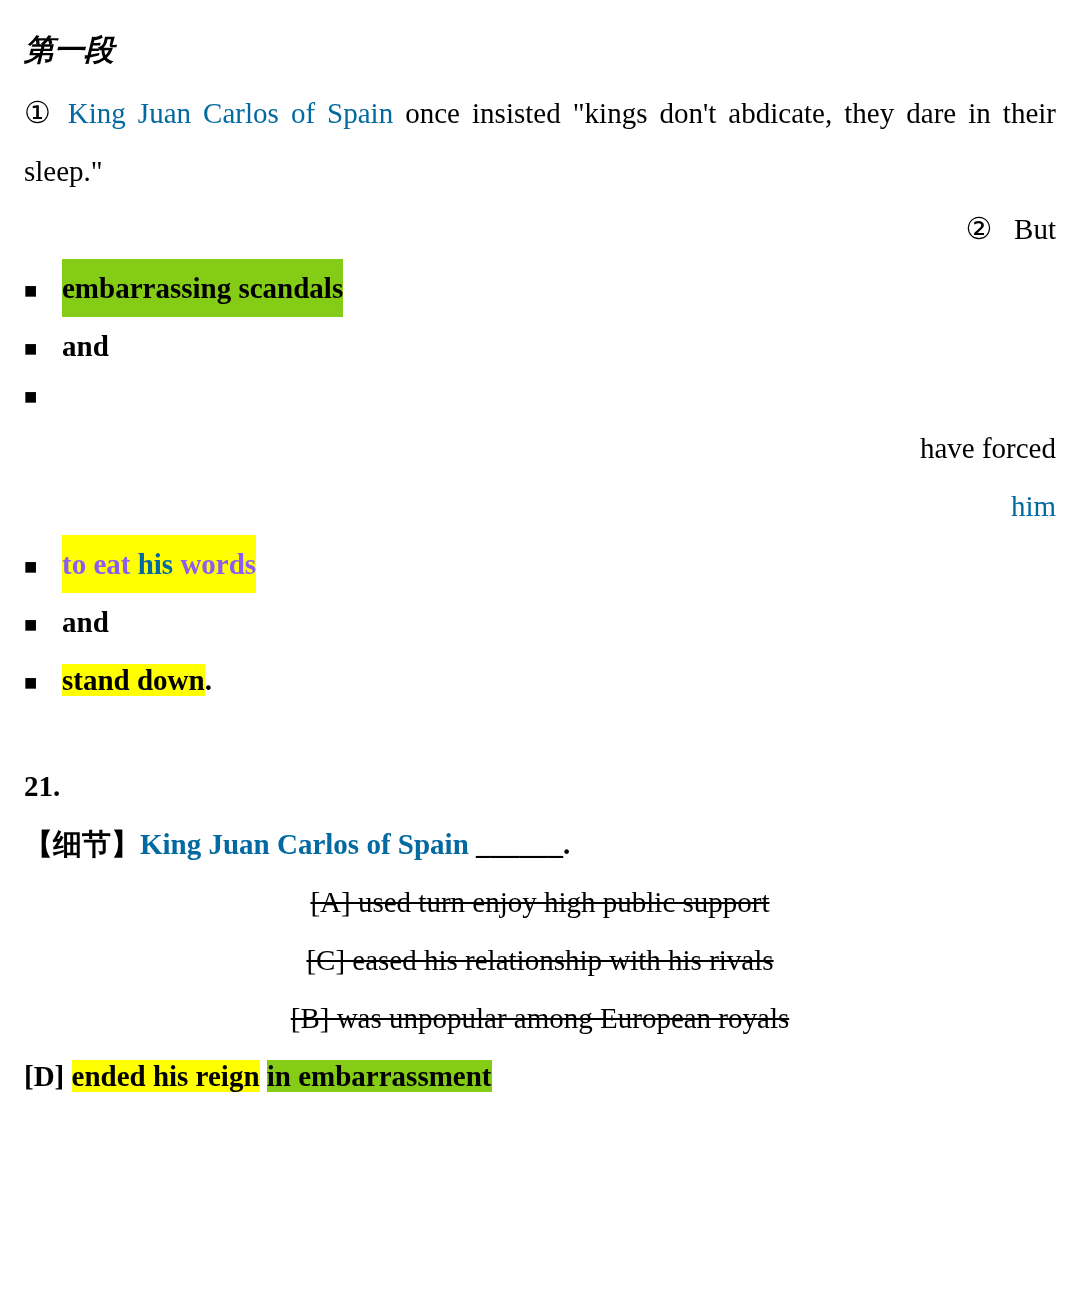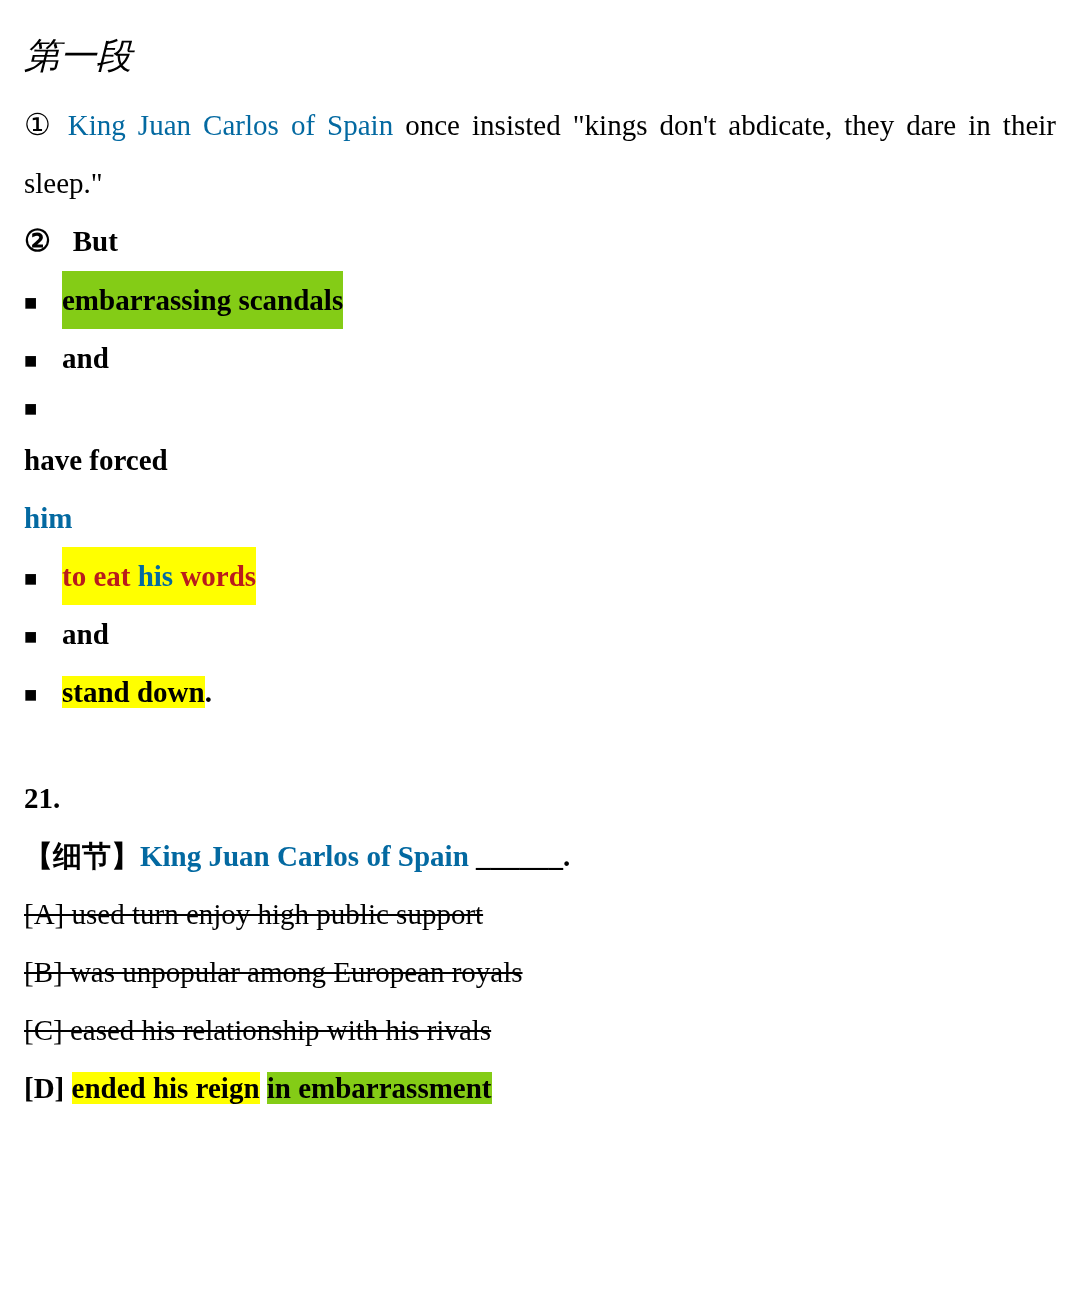--- a/index.html
+++ b/index.html
@@ -9,51 +9,51 @@
     font-size: 29px;
     line-height: 2.0;
     background: #fff;
     color: #000;
     width: 1080px;
     box-sizing: border-box;
   }
   .heading {
     font-family: "SimHei", "Heiti SC", "STHeiti", sans-serif;
     font-style: italic;
-    font-weight: normal;
-    font-size: 36px;
+    font-weight: bold;
+    font-size: 30px;
     margin-bottom: 4px;
   }
   .sentence1 {
     line-height: 1.95;
     text-align: justify;
   }
   .num-circ {
     font-size: 30px;
     vertical-align: baseline;
   }
   .red { color: #0369a1; }
-  .gray { color: #b91c1c; margin-top: 30px; }
+  .gray { color: #8b5cf6; margin-top: 30px; }
   .hl-cyan { background-color: #84cc16; }
   .hl-yellow { background-color: #ffff00; }
-  .bold { font-weight: bold; }
+  .bold { font-weight: normal; text-align: right; }
   .bullet-row {
     display: flex;
     align-items: baseline;
     gap: 12px;
     font-weight: bold;
     line-height: 2.0;
   }
   .bullet-sq {
     font-size: 22px;
     display: inline-block;
     width: 26px;
     text-align: left;
   }
-  .strike { text-decoration: line-through; }
+  .strike { text-decoration: line-through; text-align: center; }
   .q-block { margin-top: 48px; }
   .q-line { line-height: 2.0; font-weight: bold; }
   .q-line.normal { font-weight: normal; }
   .tag-brackets { font-family: "SimSun", "Songti SC", serif; font-weight: bold; }
 </style>
 </head>
 <body>
 
 <div class="heading">第一段</div>
 
@@ -103,18 +103,18 @@
 
 <div class="q-block">
   <div class="q-line">21.</div>
 
 
   <div class="q-line">
     <span class="tag-brackets">【细节】</span><span class="red">King Juan Carlos of Spain</span><span> ______.</span>
   </div>
 
   <div class="q-line normal strike">[A] used turn enjoy high public support</div>
+  <div class="q-line normal strike">[C] eased his relationship with his rivals</div>
   <div class="q-line normal strike">[B] was unpopular among European royals</div>
-  <div class="q-line normal strike">[C] eased his relationship with his rivals</div>
   <div class="q-line">
     <span>[D] </span><span class="hl-yellow">ended his reign</span><span> </span><span class="hl-cyan">in embarrassment</span>
   </div>
 </div>
 
 </body></html>

